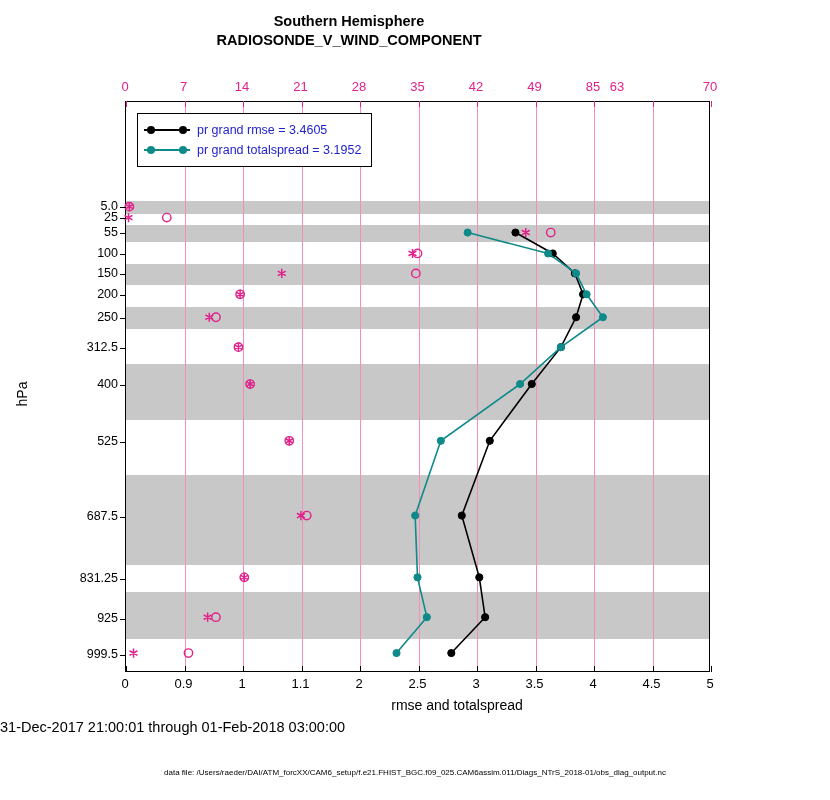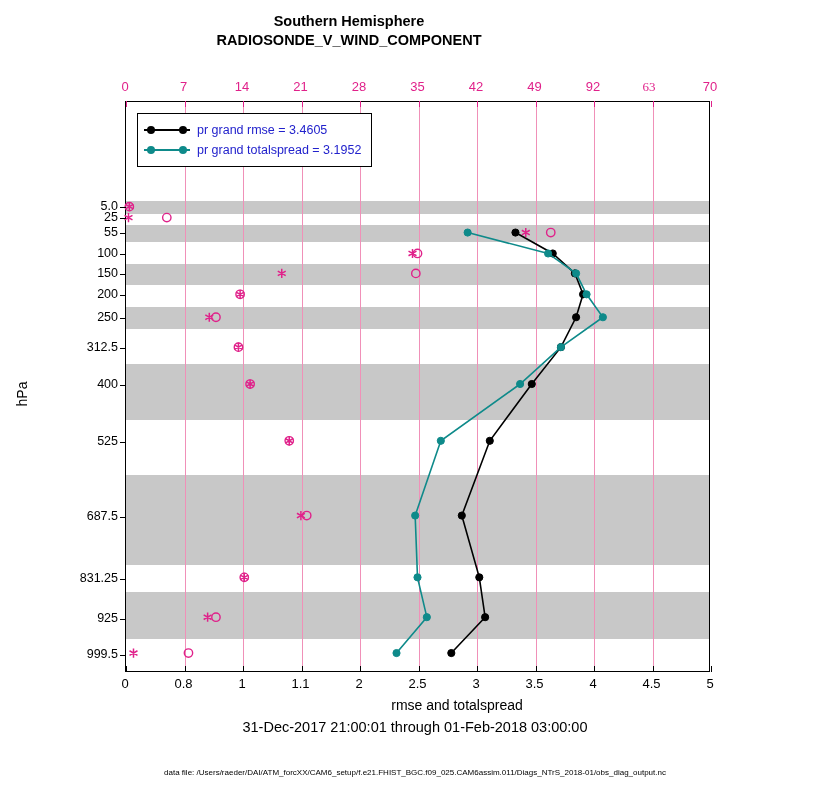--- a/index.html
+++ b/index.html
@@ -121,21 +121,21 @@
     width: 830px;
     text-align: center;
     font-size: 14px;
     color: #000;
     margin-left: 42px;
   }
   .axis-subtitle-x {
     position: absolute;
     left: 0; top: 719px;
     width: 830px;
-    text-align: center;
+    text-align: left;
     font-size: 14.5px;
     color: #000;
   }
   .axis-title-y {
     position: absolute;
     left: 22px;
     top: 386px;
     font-size: 14px;
     color: #000;
     transform: rotate(-90deg) translate(-50%, 0);
@@ -331,40 +331,40 @@
       <div class="ytick" style="top: 283px;"></div>
       <div class="ytick" style="top: 340px;"></div>
       <div class="ytick" style="top: 415px;"></div>
       <div class="ytick" style="top: 477px;"></div>
       <div class="ytick" style="top: 517px;"></div>
       <div class="ytick" style="top: 553px;"></div>
     </div>
 
   <div id="labels-layer">
       <div class="xlab-bottom" style="left: 125px;">0</div>
-      <div class="xlab-bottom" style="left: 183.5px;">0.8</div>
+      <div class="xlab-bottom" style="left: 183.5px;">0.9</div>
       <div class="xlab-bottom" style="left: 242px;">1</div>
       <div class="xlab-bottom" style="left: 300.5px;">1.1</div>
       <div class="xlab-bottom" style="left: 359px;">2</div>
       <div class="xlab-bottom" style="left: 417.5px;">2.5</div>
       <div class="xlab-bottom" style="left: 476px;">3</div>
       <div class="xlab-bottom" style="left: 534.5px;">3.5</div>
       <div class="xlab-bottom" style="left: 593px;">4</div>
       <div class="xlab-bottom" style="left: 651.5px;">4.5</div>
       <div class="xlab-bottom" style="left: 710px;">5</div>
       <div class="xlab-top" style="left: 125px;">0</div>
       <div class="xlab-top" style="left: 183.5px;">7</div>
       <div class="xlab-top" style="left: 242px;">14</div>
       <div class="xlab-top" style="left: 300.5px;">21</div>
       <div class="xlab-top" style="left: 359px;">28</div>
       <div class="xlab-top" style="left: 417.5px;">35</div>
       <div class="xlab-top" style="left: 476px;">42</div>
       <div class="xlab-top" style="left: 534.5px;">49</div>
-      <div class="xlab-top" style="left: 593px;">92</div>
-      <div class="xlab-top" style="left: 649px; font-family: Liberation Serif, serif;">63</div>
+      <div class="xlab-top" style="left: 593px;">85</div>
+      <div class="xlab-top" style="left: 617px;">63</div>
       <div class="xlab-top" style="left: 710px;">70</div>
       <div class="ylab" style="top: 206px;">5.0</div>
       <div class="ylab" style="top: 217px;">25</div>
       <div class="ylab" style="top: 232px;">55</div>
       <div class="ylab" style="top: 253px;">100</div>
       <div class="ylab" style="top: 273px;">150</div>
       <div class="ylab" style="top: 294px;">200</div>
       <div class="ylab" style="top: 317px;">250</div>
       <div class="ylab" style="top: 347px;">312.5</div>
       <div class="ylab" style="top: 384px;">400</div>

